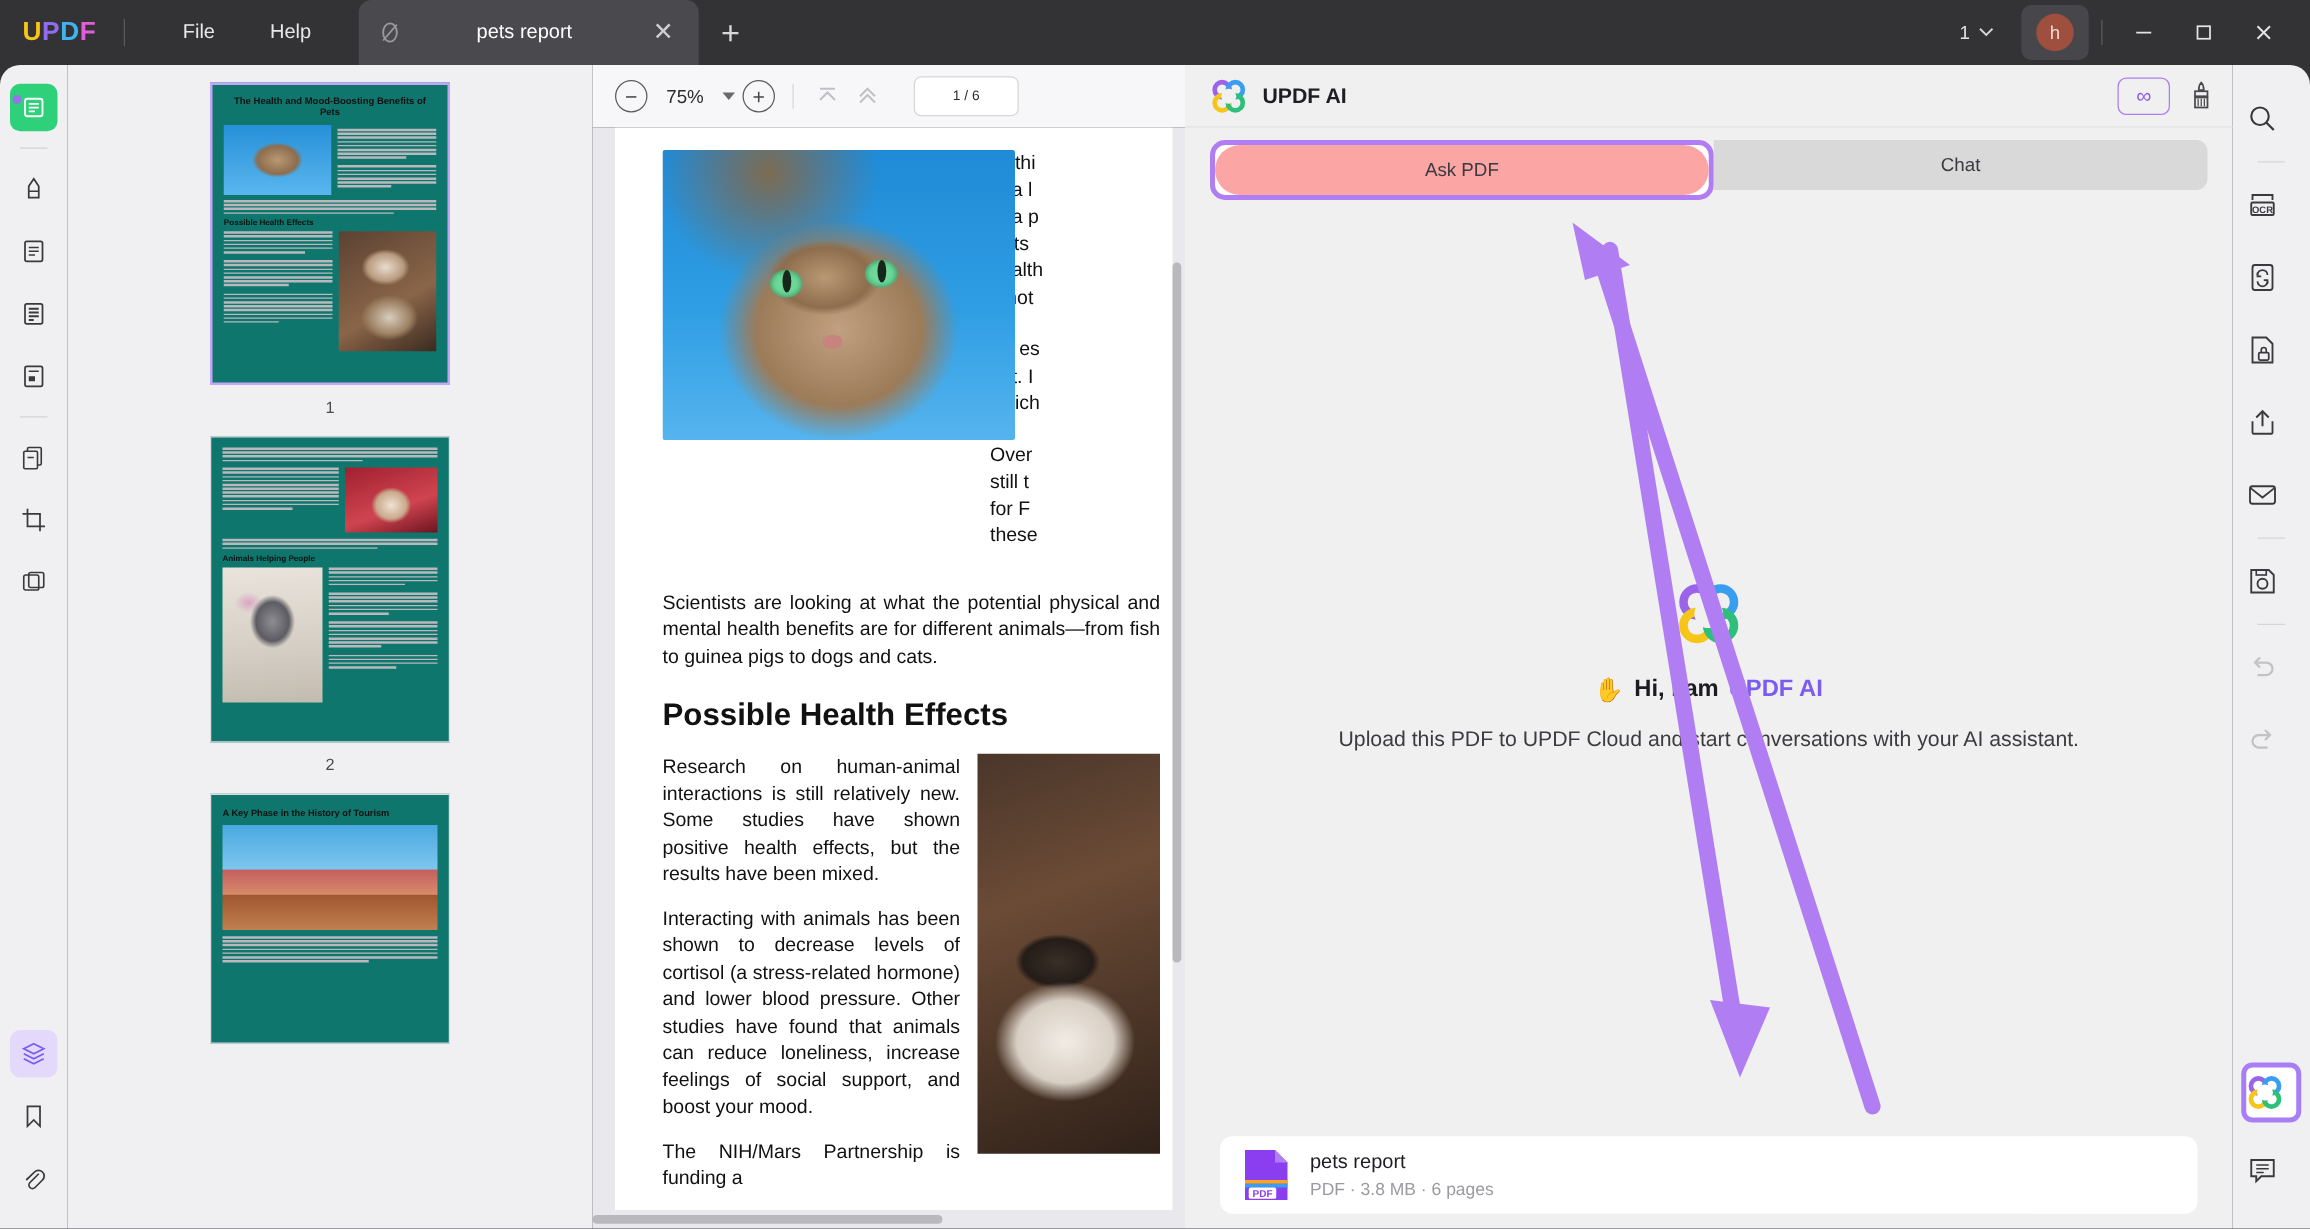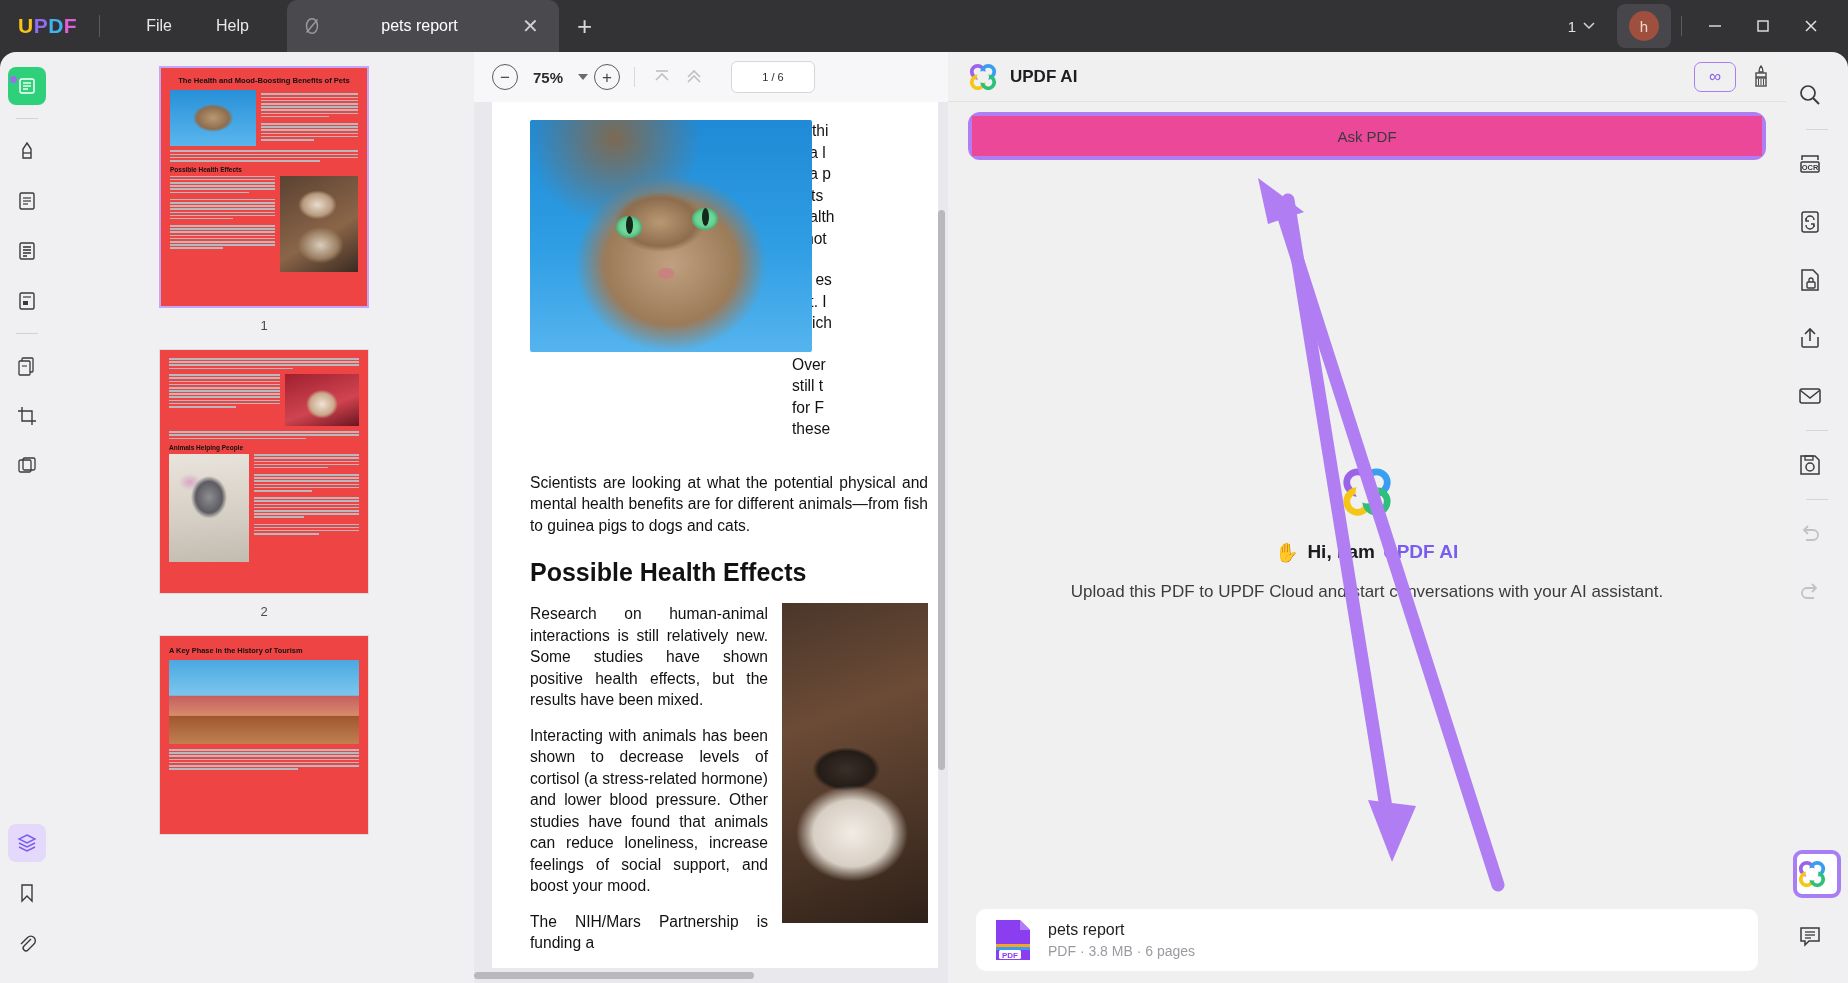--- a/index.html
+++ b/index.html
@@ -60,41 +60,41 @@
   .rrtool { width: 40px; height: 40px; display:flex;align-items:center;justify-content:flex-start; margin: 9px 0; }
   .rrtool.aiactive { border: 4px solid #a87ef5; border-radius: 9px; background:#fff; width:48px;height:48px;}
   .rr-sep { width: 22px; height: 1px; background: #d5d5d9; margin: 5px 0; }
 
   
   .thumbpane {
     position: absolute; top: 52px; left: 54px; width: 420px; height: 931px;
     background: #f0f0f2; overflow: hidden;
   }
   .thumbscroll { padding: 14px 0 0 0; display:flex; flex-direction:column; align-items:center; gap: 4px; }
-  .thumb { width: 210px; background: #ef4444; border: 1px solid #dcdce0; position: relative; }
+  .thumb { width: 192px; background: #0f766e; border: 1px solid #dcdce0; position: relative; }
   .thumb.sel { border: 2px solid #c3a6f5; }
   .thumbnum { text-align: center; font-size: 13px; color: #4a4a4e; margin: 6px 0 12px; }
 
   .tpage { padding: 8px 9px; }
   .tp-title { font-size: 7.6px; font-weight: bold; text-align: center; line-height: 1.25; margin-bottom: 5px; color:#111; }
   .tp-h { font-size: 6.5px; font-weight: bold; margin: 4px 0 3px; color:#111; }
   .tp-lines { display: flex; flex-direction: column; gap: 1.6px; }
   .tp-l { height: 1.6px; background: #b9b9bd; }
   .tp-img { background-size: cover; background-position: center; }
   .tp-row { display: flex; gap: 5px; }
 
   
   .doctoolbar {
     position: absolute; top: 52px; left: 474px; width: 474px; height: 50px;
     background: #f7f7f9; display: flex; align-items: center; gap: 6px; padding-left: 18px;
   }
   .circbtn { width: 26px; height: 26px; border-radius: 50%; border: 1.7px solid #5b5b5f;
              display: flex; align-items: center; justify-content: center; color: #47474b;
              font-size: 17px; line-height: 1; }
-  .zoomval { font-size: 15px; color: #2c2c30; min-width: 48px; text-align: center; font-weight: bold; }
+  .zoomval { font-size: 15px; color: #2c2c30; min-width: 48px; text-align: center; }
   .caret { border-left:5px solid transparent;border-right:5px solid transparent;border-top:6px solid #6a6a6e;}
   .tbar-div { width: 1px; height: 20px; background: #d8d8dc; margin: 0 8px; }
   .pagebox {
     margin-left: 18px; width: 84px; height: 32px; background: #fff;
     border: 1px solid #d6d6da; border-radius: 6px; display: flex;
     align-items: center; justify-content: center; font-size: 11px; color: #2c2c30;
   }
 
   
   .docview {
@@ -145,21 +145,21 @@
   .ai-title { font-size: 17px; font-weight: bold; color: #1e1e22; }
   .ai-head-right { margin-left: auto; display: flex; align-items: center; gap: 14px; }
   .infbtn { width: 42px; height: 30px; border: 1.6px solid #a87ef5; border-radius: 7px;
             display: flex; align-items: center; justify-content: center; color: #8a5df0; font-size: 17px; }
 
   .ai-tabs { display: flex; padding: 10px 20px 0; gap: 0; }
   .ai-tab { flex: 1; height: 40px; display: flex; align-items: center; justify-content: center;
             font-size: 15px; color: #3a3a3e; background: #d9d9d9; }
   .ai-tab.active { background: #fff; border-radius: 9px; }
   .ai-tab-hl { border: 4px solid #b07ef2; border-radius: 12px; padding: 0; flex:1; background:#fff;}
-  .ai-tab-hl .ai-tab { background:#ec4899; border-radius: 0; width:100%; }
+  .ai-tab-hl .ai-tab { background:#fca5a5; border-radius: 20px; width:100%; }
 
   .ai-body { flex: 1; position: relative; display: flex; flex-direction: column;
              align-items: center; justify-content: center; padding: 0 40px; }
   .flower { width: 54px; height: 54px; margin-bottom: 22px; }
   .ai-greet { font-size: 19px; font-weight: bold; color: #1c1c20; display: flex; align-items: center; gap: 8px; }
   .ai-greet .brand { color: #7a5cf0; }
   .ai-sub { margin-top: 16px; font-size: 17px; color: #3c3c40; text-align: center; line-height: 1.45; max-width: 610px; }
 
   .filecard { margin: 0 28px 12px; background: #fff; border-radius: 10px; height: 62px;
               display: flex; align-items: center; padding: 0 18px; gap: 16px; }
@@ -565,20 +565,21 @@
           <line x1="11" y1="15" x2="11" y2="21" stroke="#4a4a4e" stroke-width="1"></line>
           <line x1="13.5" y1="15" x2="13.5" y2="21" stroke="#4a4a4e" stroke-width="1"></line>
         </svg>
       </div>
     </div>
 
     <div class="ai-tabs">
       <div class="ai-tab-hl">
         <div class="ai-tab active">Ask PDF</div>
       </div>
+      <div class="ai-tab" style="flex:1;border-radius:0 9px 9px 0">Chat</div>
     </div>
 
     <div class="ai-body">
       <svg class="flower" viewBox="0 0 40 40">
         <circle cx="13" cy="13" r="8" fill="none" stroke="#9b63e8" stroke-width="5"></circle>
         <circle cx="27" cy="13" r="8" fill="none" stroke="#3a9ef0" stroke-width="5"></circle>
         <circle cx="13" cy="27" r="8" fill="none" stroke="#f5c518" stroke-width="5"></circle>
         <circle cx="27" cy="27" r="8" fill="none" stroke="#2ec07a" stroke-width="5"></circle>
         <circle cx="20" cy="20" r="8.5" fill="#f0f0f0"></circle>
       </svg>

